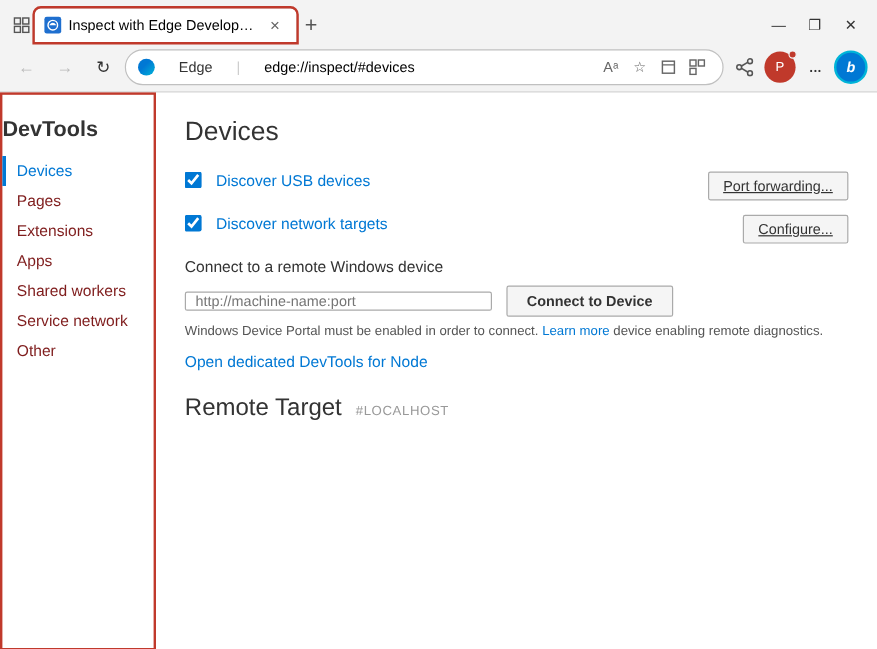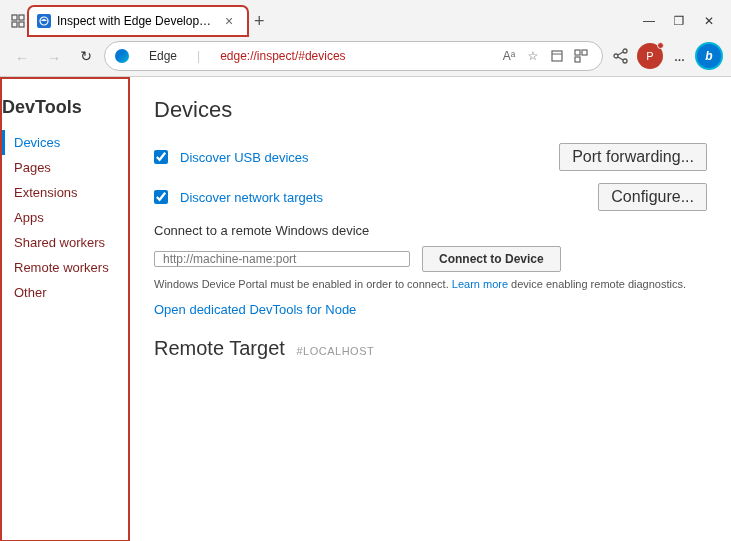--- a/index.html
+++ b/index.html
@@ -17,45 +17,45 @@
     .window-controls { margin-left: auto; display: flex; gap: 2px; }
     .win-btn { width: 28px; height: 24px; border: none; background: none; cursor: pointer; font-size: 12px; display: flex; align-items: center; justify-content: center; color: #333; }
 
     .nav-bar { display: flex; align-items: center; padding: 4px 8px; gap: 4px; height: 40px; background: #f3f3f3; }
     .nav-btn { width: 28px; height: 28px; border: none; background: none; cursor: pointer; color: #333; font-size: 14px; display: flex; align-items: center; justify-content: center; border-radius: 4px; }
     .nav-btn.disabled { color: #bbb; cursor: default; }
     .address-bar-container { display: flex; align-items: center; flex: 1; background: #fff; border: 1px solid #c0c0c0; border-radius: 18px; height: 30px; padding: 0 10px; gap: 20px; }
     .address-edge-logo { width: 14px; height: 14px; border-radius: 50%; background: linear-gradient(135deg, #0078d4 40%, #00b4d8 100%); }
     .address-edge-label { font-size: 12px; color: #333; }
     .address-separator { color: #ccc; font-size: 12px; }
-    .address-url { flex: 1; font-size: 12px; color: #b91c1c; outline: none; border: none; background: transparent; }
+    .address-url { flex: 1; font-size: 12px; color: #000000; outline: none; border: none; background: transparent; }
     .address-icons { display: flex; align-items: center; gap: 2px; }
     .addr-icon { width: 22px; height: 22px; display: flex; align-items: center; justify-content: center; font-size: 12px; color: #666; cursor: pointer; border-radius: 4px; }
     .right-icons { display: flex; align-items: center; gap: 2px; }
     .r-icon { width: 28px; height: 28px; display: flex; align-items: center; justify-content: center; font-size: 14px; color: #333; cursor: pointer; border-radius: 4px; }
     .profile-icon { width: 26px; height: 26px; border-radius: 50%; background: #c0392b; display: flex; align-items: center; justify-content: center; color: white; font-size: 11px; position: relative; }
     .profile-dot { position: absolute; top: -1px; right: -1px; width: 7px; height: 7px; background: #c0392b; border-radius: 50%; border: 1px solid #f3f3f3; }
     .bing-icon { width: 28px; height: 28px; border-radius: 50%; background: #0078d4; display: flex; align-items: center; justify-content: center; color: white; font-size: 12px; font-weight: bold; border: 2px solid #00b4d8; }
 
     
     .main-area { display: flex; height: calc(541px - 76px); }
 
     
     .sidebar { width: 130px; border-right: 1px solid #e0e0e0; padding: 10px 0; border: 2px solid #c0392b; }
     .devtools-title { font-size: 18px; font-weight: 600; color: #333; padding: 8px 12px 12px 0; }
     .sidebar-item { padding: 5px 12px; font-size: 13px; color: #7f1d1d; cursor: pointer; }
     .sidebar-item.active { color: #0078d4; font-weight: 500; border-left: 3px solid #0078d4; padding-left: 9px; }
 
     
     .content { flex: 1; padding: 20px 24px; overflow-y: auto; }
     .page-title { font-size: 22px; font-weight: 400; color: #333; margin-bottom: 20px; }
-    .checkbox-row { display: flex; align-items: center; gap: 12px; margin-bottom: 12px; }
+    .checkbox-row { display: flex; align-items: flex-start; gap: 12px; margin-bottom: 12px; }
     .checkbox-row input[type="checkbox"] { width: 14px; height: 14px; accent-color: #0078d4; cursor: pointer; }
     .checkbox-label { color: #0078d4; font-size: 13px; cursor: pointer; }
-    .section-btn { padding: 4px 12px; font-size: 16px; border: 1px solid #aaa; background: #f5f5f5; cursor: pointer; border-radius: 2px; color: #333; margin-left: auto; }
+    .section-btn { padding: 4px 12px; font-size: 12px; border: 1px solid #aaa; background: #f5f5f5; cursor: pointer; border-radius: 2px; color: #333; margin-left: auto; text-decoration: underline; }
 
     .remote-section { margin-top: 8px; }
     .remote-title { font-size: 13px; color: #333; margin-bottom: 8px; }
     .remote-input-row { display: flex; align-items: center; gap: 12px; margin-bottom: 6px; }
     .remote-input { padding: 0 8px; font-size: 12px; border: 1px solid #aaa; border-radius: 2px; width: 256px; color: #999; }
     .connect-btn { padding: 5px 16px; font-size: 12px; border: 1px solid #aaa; background: #f5f5f5; cursor: pointer; border-radius: 2px; color: #333; font-weight: bold; }
 
     .warning-text { font-size: 11px; color: #555; margin-bottom: 12px; }
     .warning-text a { color: #0078d4; text-decoration: none; }
 
@@ -156,21 +156,21 @@
 
 <div class="main-area">
 
   <div class="sidebar">
     <div class="devtools-title">DevTools</div>
     <div class="sidebar-item active">Devices</div>
     <div class="sidebar-item">Pages</div>
     <div class="sidebar-item">Extensions</div>
     <div class="sidebar-item">Apps</div>
     <div class="sidebar-item">Shared workers</div>
-    <div class="sidebar-item">Remote workers</div>
+    <div class="sidebar-item">Service network</div>
     <div class="sidebar-item">Other</div>
   </div>
 
   <div class="content">
     <div class="page-title">Devices</div>
 
     
     <div class="checkbox-row">
       <input type="checkbox" checked="" id="usb-cb" style="">
       <label for="usb-cb" class="checkbox-label">Discover USB devices</label>

